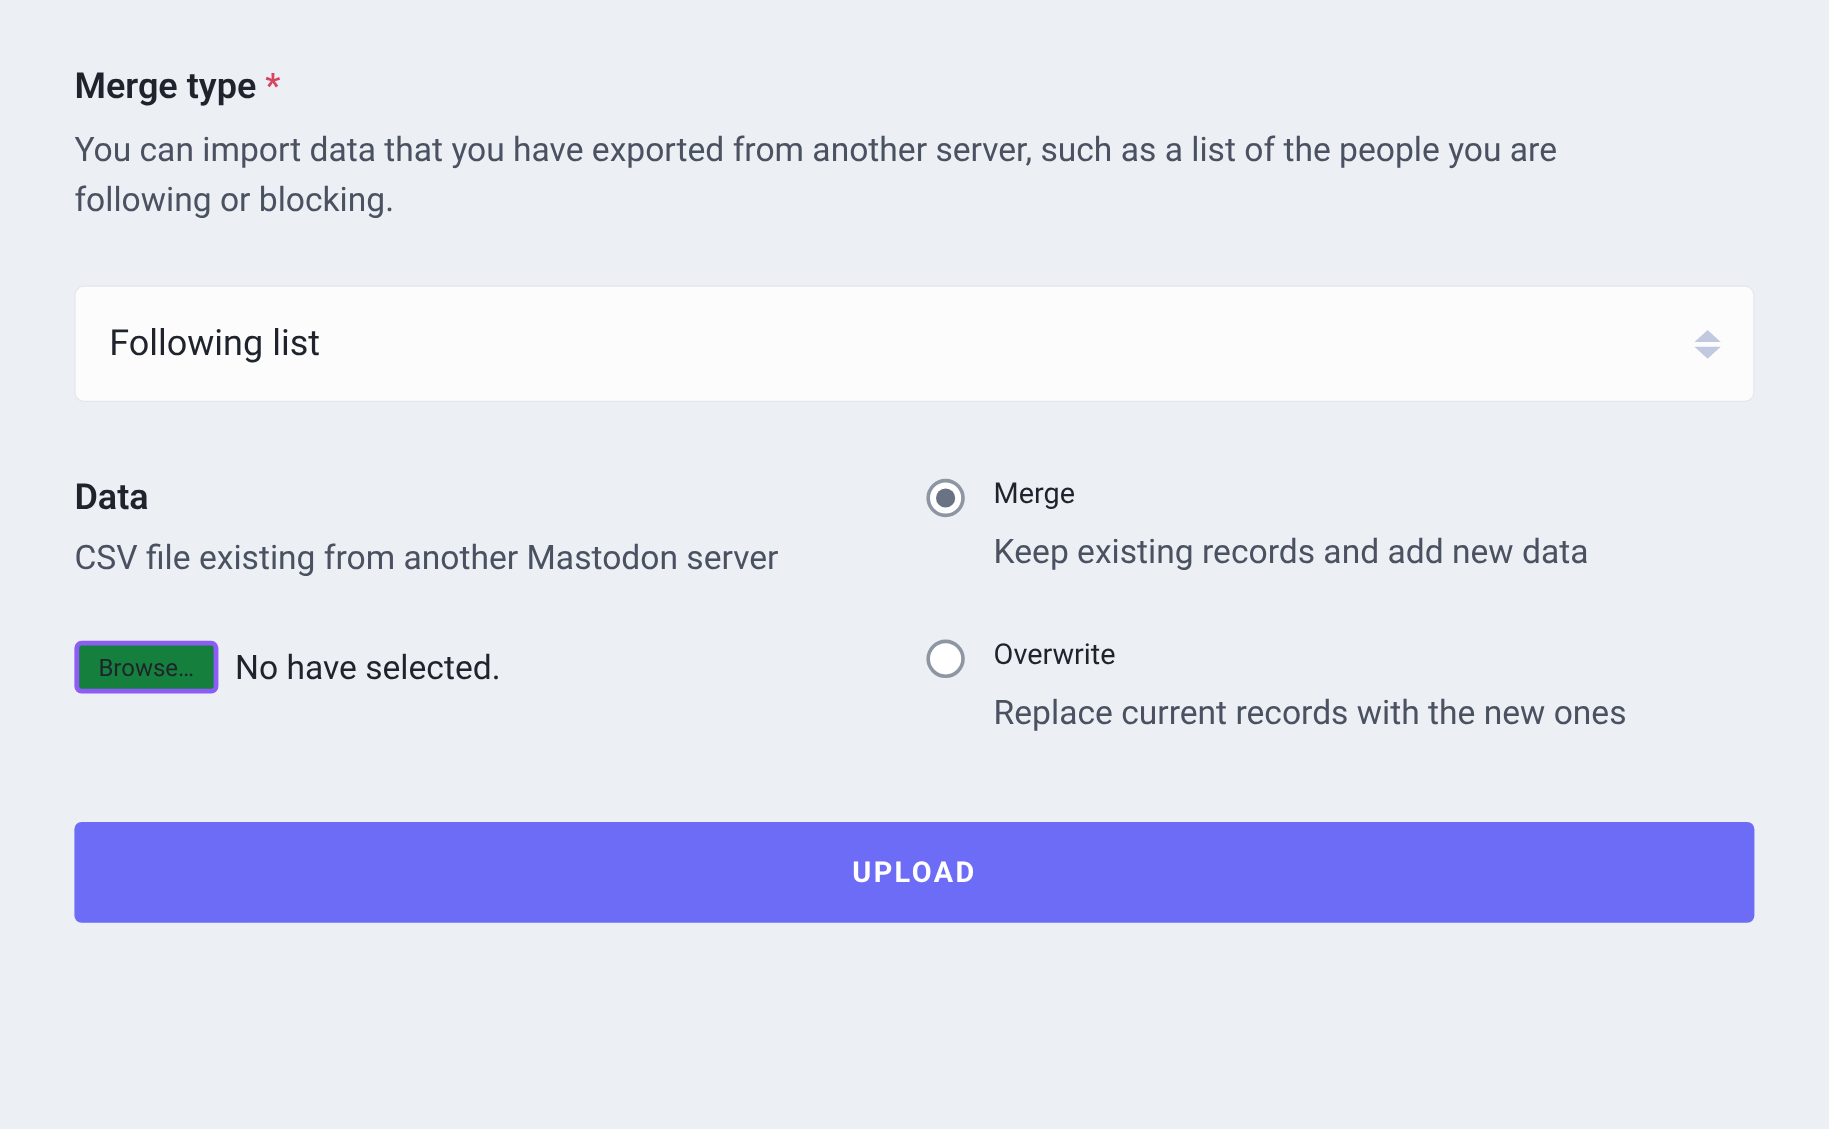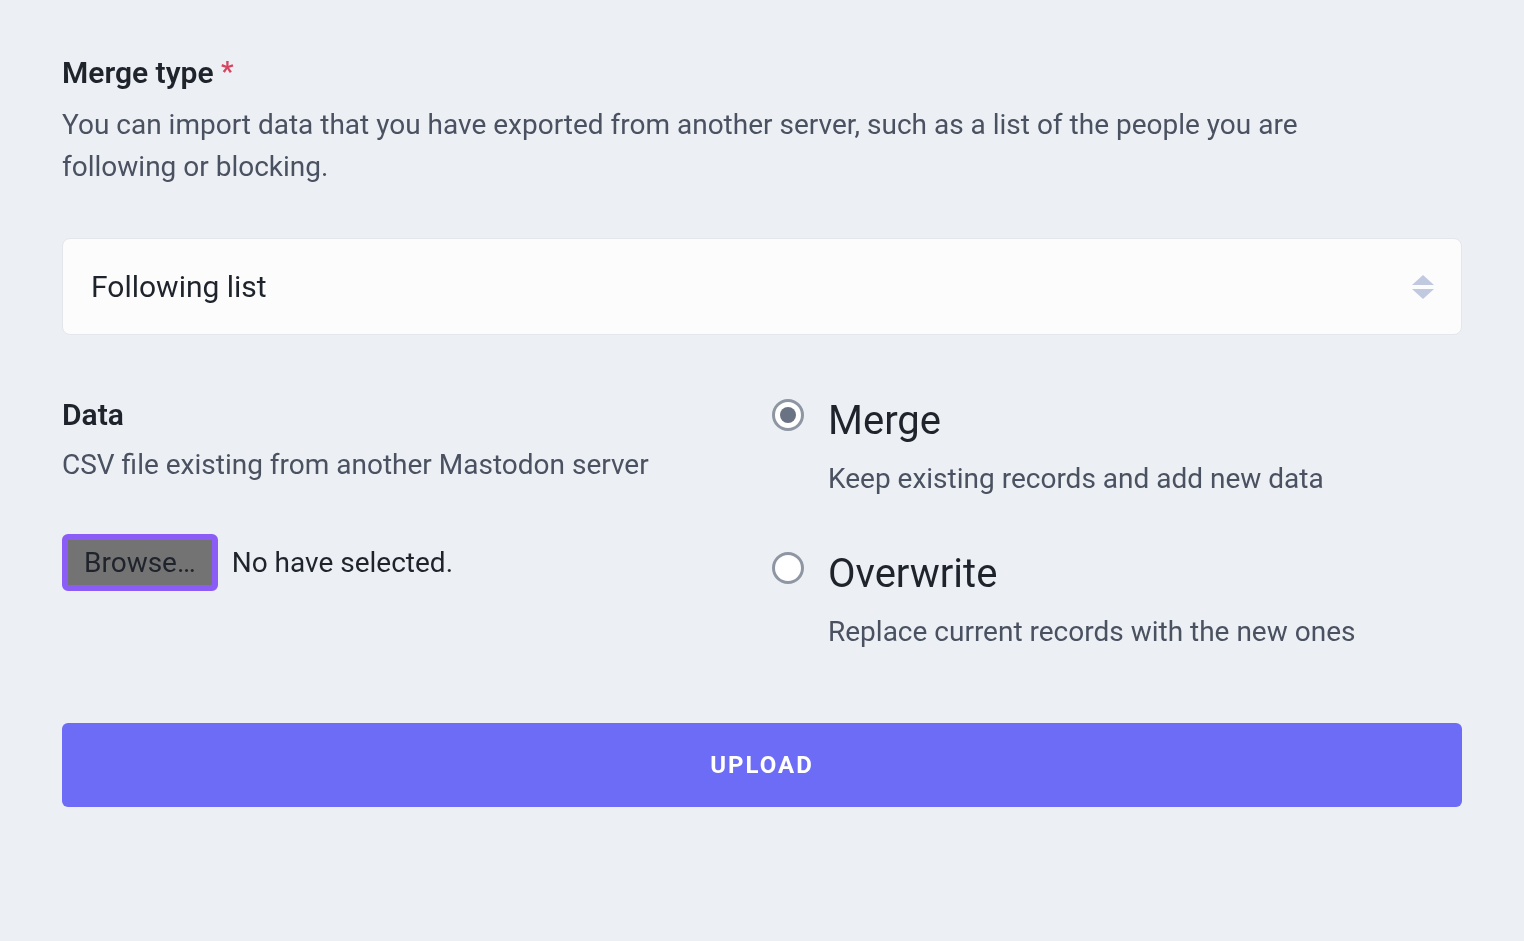--- a/index.html
+++ b/index.html
@@ -113,25 +113,25 @@
       margin-bottom: 48px;
     }
 
     .file-picker {
       display: flex;
       align-items: center;
       gap: 14px;
     }
 
     .browse-button {
-      background-color: #737373;
-      border: 6px solid #8b5cf6;
+      background-color: #15803d;
+      border: 4px solid #8b5cf6;
       border-radius: 6px;
       padding: 6px 16px;
-      font-size: 28px;
+      font-size: 20px;
       color: #1f232b;
       cursor: pointer;
       font-family: inherit;
     }
 
     .file-status {
       font-size: 28px;
       color: #1f232b;
     }
 
@@ -173,21 +173,21 @@
       height: 16px;
       border-radius: 50%;
       background-color: #6a7383;
     }
 
     .radio-text {
       flex: 1;
     }
 
     .radio-title {
-      font-size: 40px;
+      font-size: 24px;
       font-weight: 400;
       color: #1f232b;
       margin-bottom: 14px;
     }
 
     .radio-description {
       font-size: 28px;
       color: #4a5160;
       line-height: 1.5;
     }

